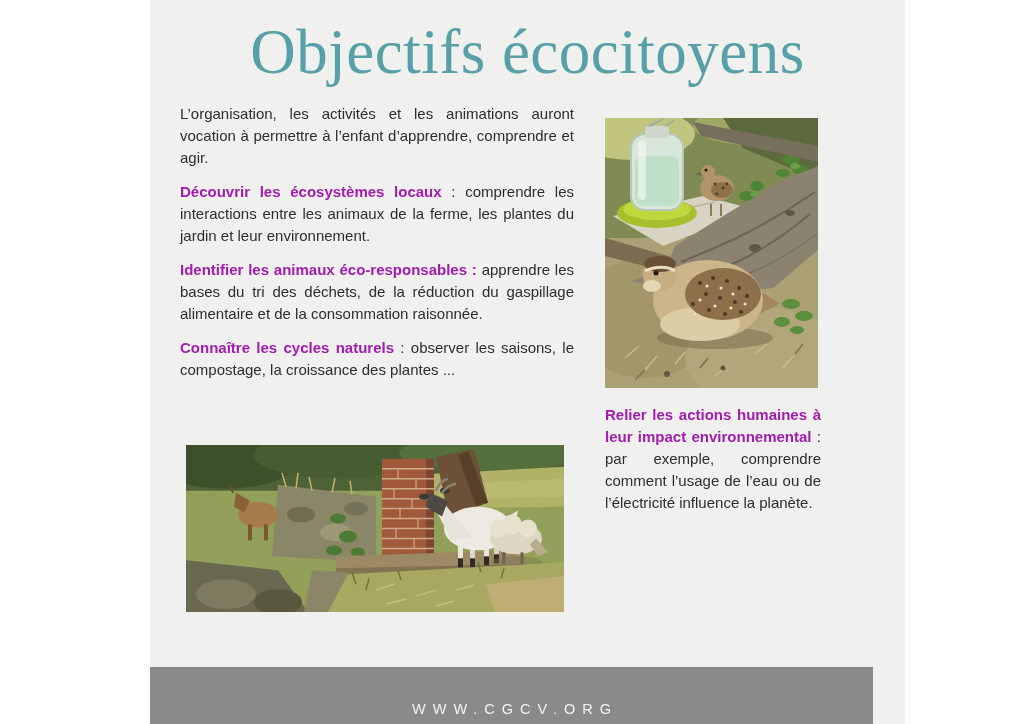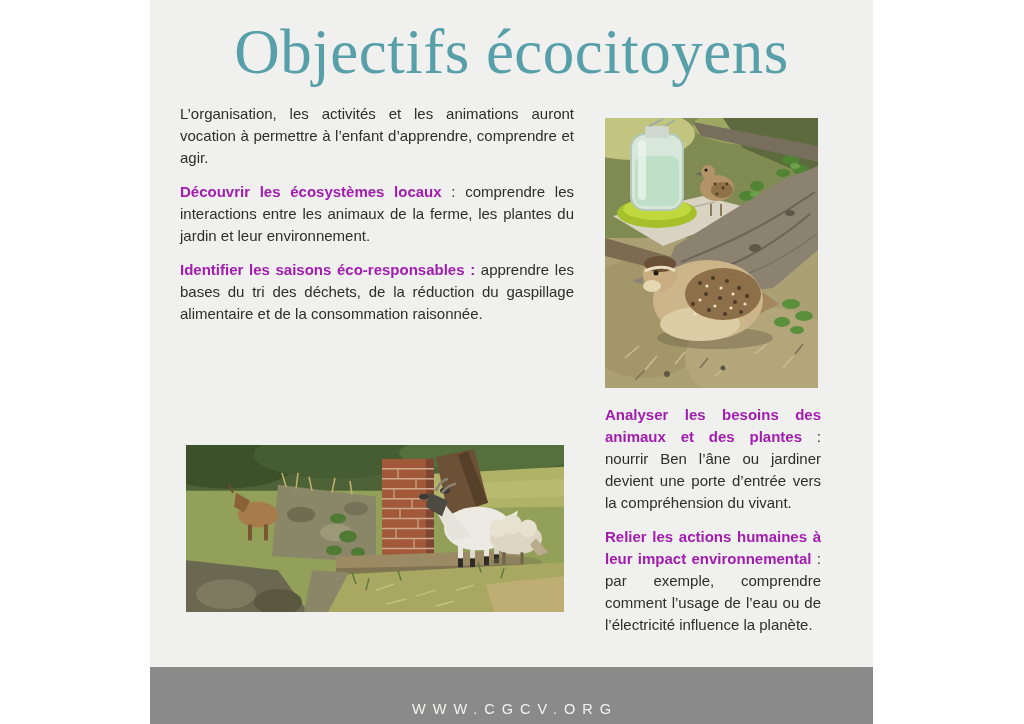--- a/index.html
+++ b/index.html
@@ -7,20 +7,21 @@
     width: 1024px; height: 724px;
     background: #ffffff;
     overflow: hidden;
     font-family: "Liberation Sans", sans-serif;
   }
   .canvas { position: relative; width: 1024px; height: 724px; background: #ffffff; }
   .page {
     position: absolute; left: 150px; top: 0;
     width: 723px; height: 724px;
     background: #f0f0ee;
+    padding-left: 32px;
   }
   .title {
     position: absolute; top: 10px; left: 0; right: 0;
     margin: 0;
     text-align: center;
     font-family: "Liberation Serif", serif;
     font-weight: 400;
     font-size: 63px;
     line-height: 84px;
     letter-spacing: 0.5px;
@@ -69,22 +70,23 @@
 <div class="canvas">
   <div class="page">
 
     <h1 class="title">Objectifs écocitoyens</h1>
 
     <div class="col-left">
       <p class="para">L’organisation, les activités et les animations auront vocation à permettre à l’enfant d’apprendre, comprendre et agir.</p>
 
       <p class="para"><strong>Découvrir les écosystèmes locaux</strong><span> : </span><span>comprendre les interactions entre les animaux de la ferme, les plantes du jardin et leur environnement.</span></p>
 
-      <p class="para"><strong>Identifier les saisons éco-responsables :</strong><span> </span><span>apprendre les bases du tri des déchets, de la réduction du gaspillage alimentaire et de la consommation raisonnée.</span></p>
-
+      <p class="para"><strong>Identifier les animaux éco-responsables :</strong><span> </span><span>apprendre les bases du tri des déchets, de la réduction du gaspillage alimentaire et de la consommation raisonnée.</span></p>
+
+      <p class="para"><strong>Connaître les cycles naturels</strong><span> : </span><span>observer les saisons, le compostage, la croissance des plantes ...</span></p>
     </div>
 
     <figure class="photo photo-quail">
       <svg viewBox="0 0 213 270" preserveAspectRatio="none">
 
         <rect x="0" y="0" width="213" height="270" fill="#ab9f74"></rect>
         <rect x="0" y="0" width="213" height="120" fill="#7f8b52"></rect>
         <ellipse cx="28" cy="16" rx="62" ry="26" fill="#c2c57f"></ellipse>
         <ellipse cx="160" cy="8" rx="72" ry="20" fill="#9ea863"></ellipse>
         <polygon points="118,0 213,0 213,62 138,30" fill="#5c6a3e"></polygon>
@@ -310,21 +312,20 @@
           <path d="M170,140 l-4,-12"></path>
             <path d="M180,146 l3,-12"></path>
             <path d="M215,136 l-3,-10"></path>
           <path d="M295,128 l-3,-10"></path>
             <path d="M315,134 l3,-10"></path>
         </g>
       </svg>
     </figure>
 
     <div class="col-right">
-      <p class="para"><strong>Analyser les besoins des animaux et des plantes</strong><span> : </span><span>nourrir Ben l’âne ou jardiner devient une porte d’entrée vers la compréhension du vivant.</span></p>
 
       <p class="para"><strong>Relier les actions humaines à leur impact environnemental</strong><span> : </span><span>par exemple, comprendre comment l’usage de l’eau ou de l’électricité influence la planète.</span></p>
     </div>
 
     <footer class="footer">
       <span class="footer-url">WWW.CGCV.ORG</span>
     </footer>
 
   </div>
 </div>

